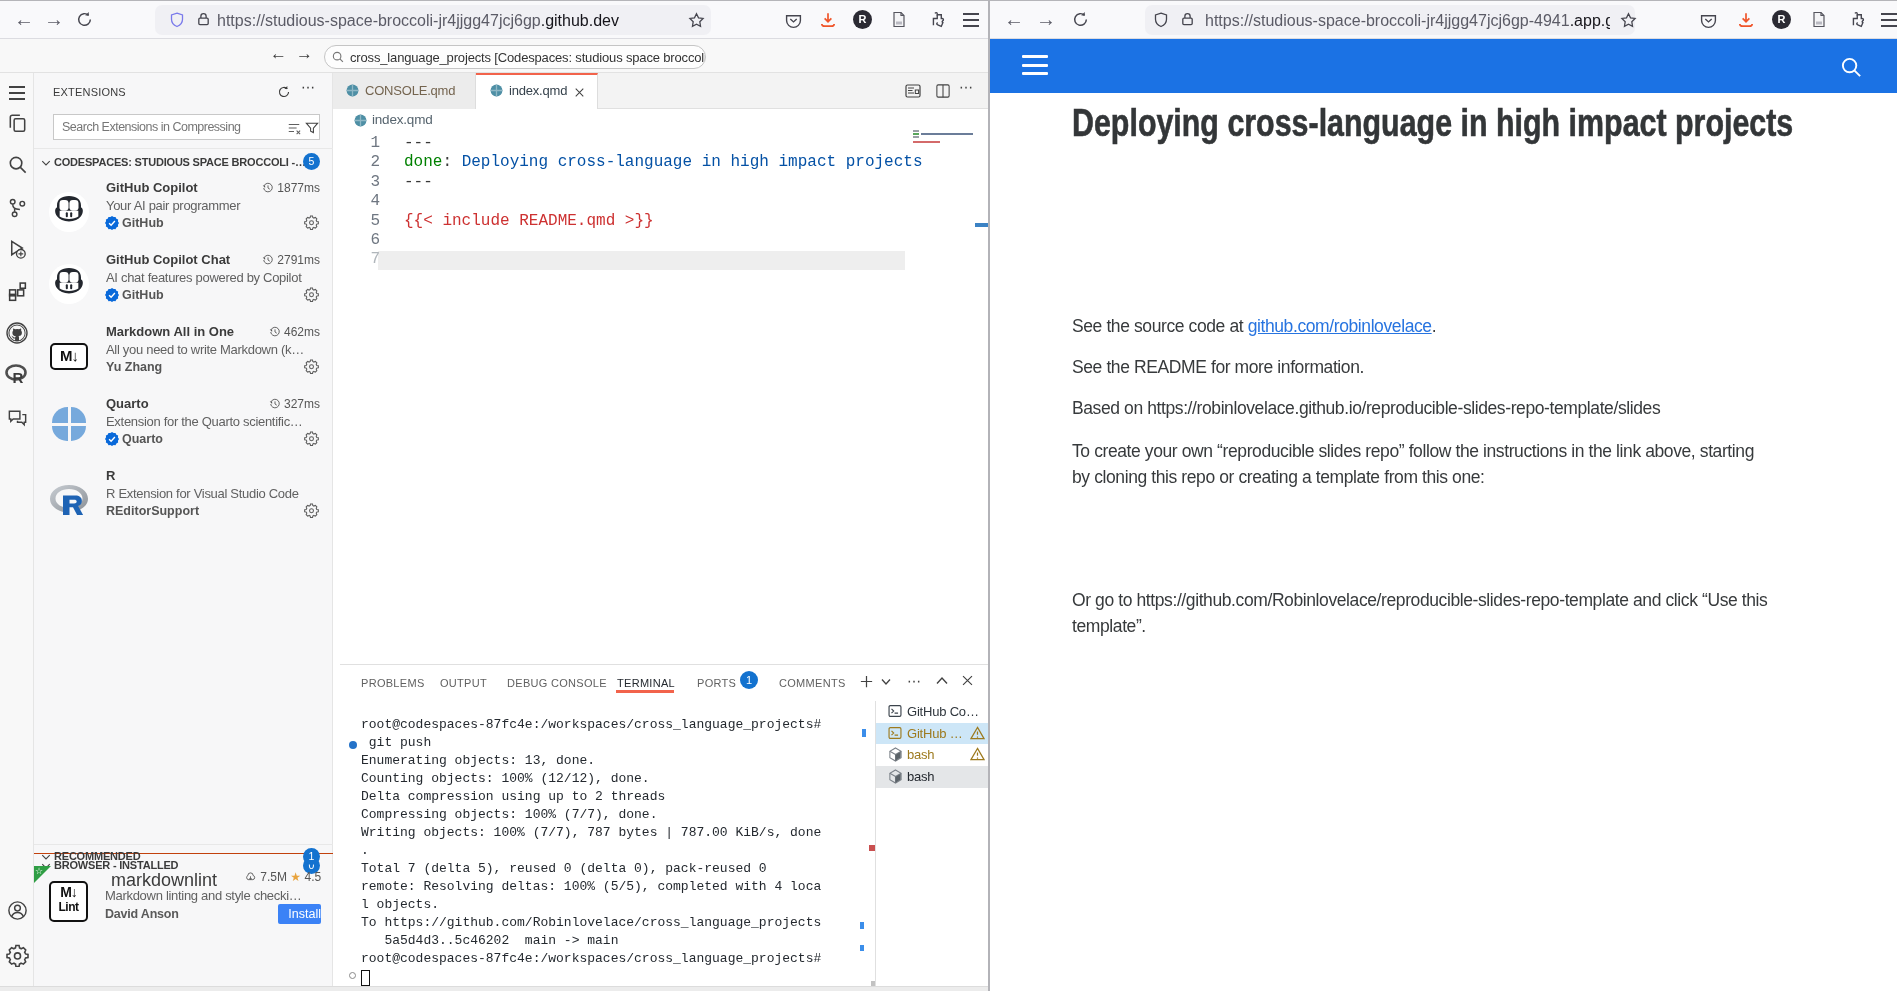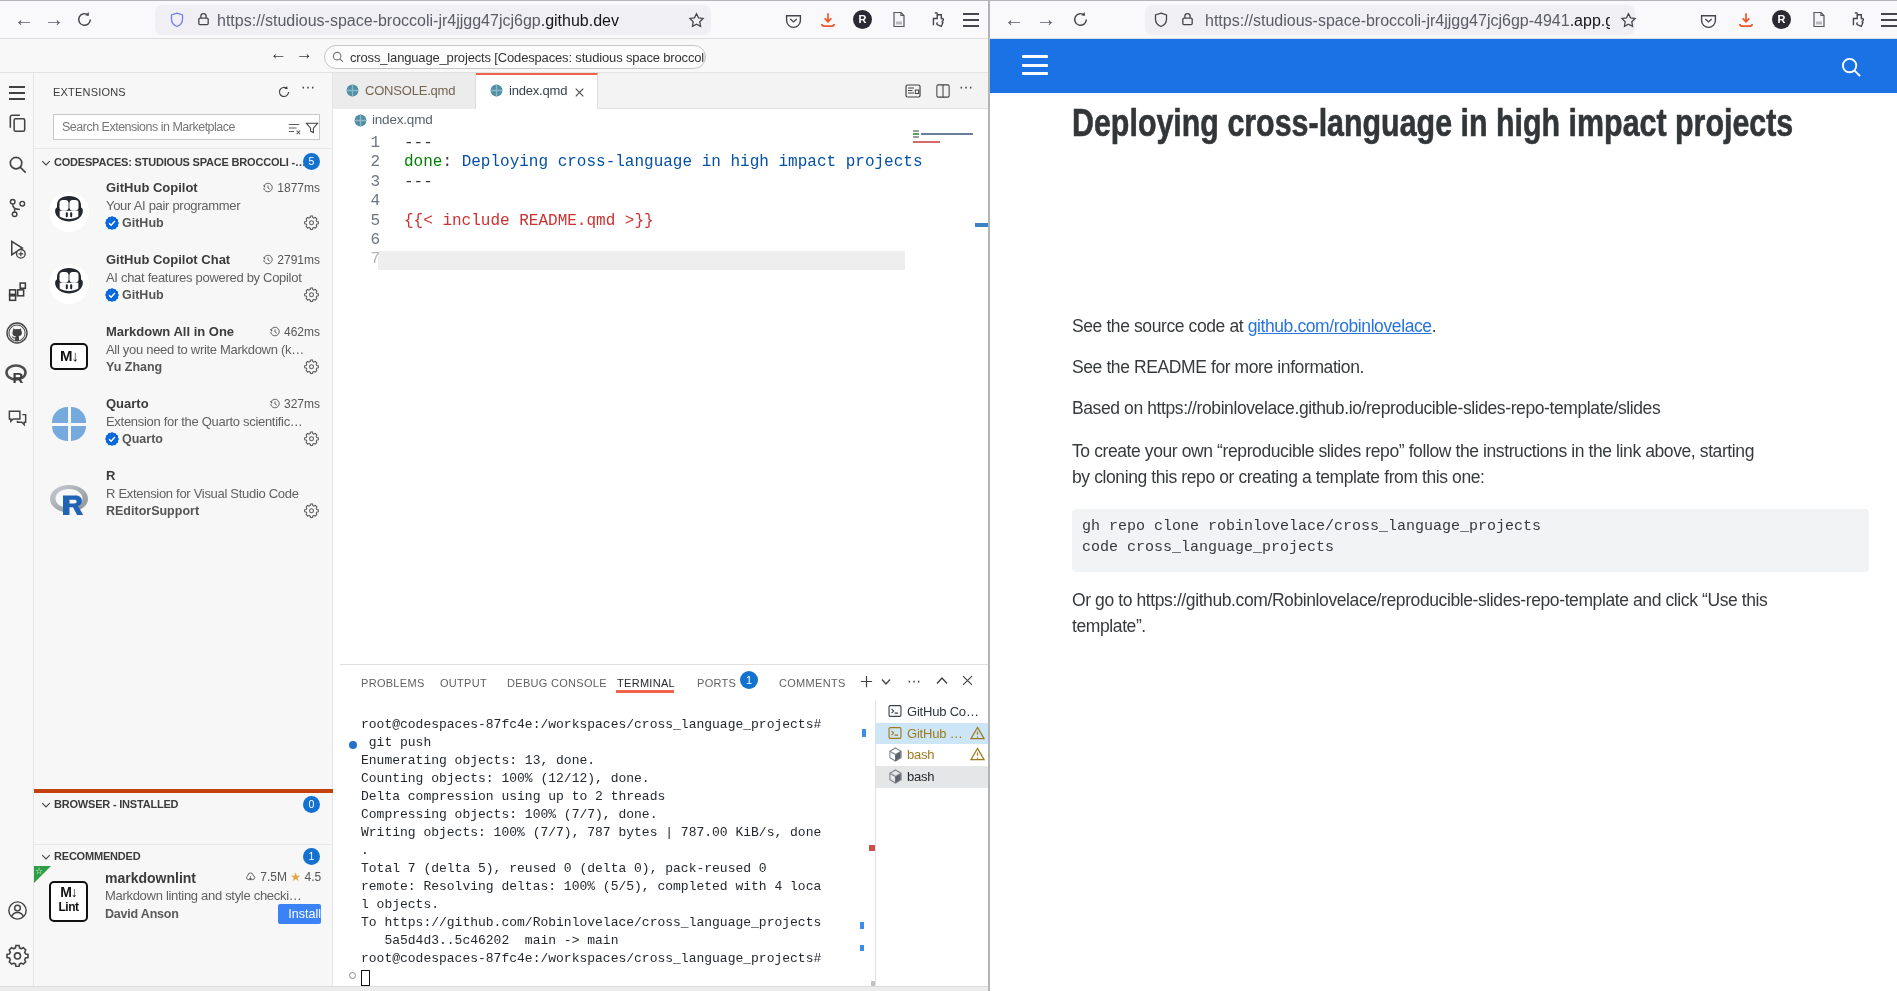--- a/index.html
+++ b/index.html
@@ -165,21 +165,21 @@
 
   <div id="sidebar" class="abs" style="left:34px;top:73px;width:299px;height:913px;background:#f7f7f8;border-right:1px solid #e5e5e5;box-sizing:border-box;">
     <div class="abs" style="left:19px;top:13px;font-size:11px;letter-spacing:0.2px;color:#3b3b3b;">EXTENSIONS</div>
     <svg class="abs" style="left:243px;top:12px;" width="14" height="14" viewBox="0 0 16 16">
         <path d="M13.2 8a5.2 5.2 0 1 1-1.5-3.7" fill="none" stroke="#3b3b3b" stroke-width="1.3"></path>
         <path d="M11.8 1.2v3.4H8.4z" fill="#3b3b3b"></path>
       </svg>
     <div class="abs" style="left:267px;top:6px;font-size:14px;color:#3b3b3b;letter-spacing:1px;">⋯</div>
 
     <div class="abs" style="left:19px;top:41px;width:267px;height:26px;background:#fff;border:1px solid #c8c8c8;box-sizing:border-box;">
-      <div class="abs ell" style="left:8px;top:5px;width:200px;font-size:12.5px;letter-spacing:-0.5px;color:#767676;">Search Extensions in Marketplace</div>
+      <div class="abs ell" style="left:8px;top:5px;width:200px;font-size:12.5px;letter-spacing:-0.5px;color:#767676;">Search Extensions in Compressing</div>
       <svg class="abs" style="left:233px;top:6px;" width="14" height="14" viewBox="0 0 16 16">
           <path d="M2 4h12M2 8h9M2 12h6" stroke="#5f5f5f" stroke-width="1.2"></path>
           <path d="M11 11l4 4M15 11l-4 4" stroke="#5f5f5f" stroke-width="1.2"></path>
         </svg>
       <svg class="abs" style="left:251px;top:6px;" width="14" height="14" viewBox="0 0 16 16">
           <path d="M1.5 2.5h13L9.6 8.2v5l-3.2-1.6V8.2z" fill="none" stroke="#424242" stroke-width="1.2"></path>
         </svg>
     </div>
 
     <div class="abs" style="left:0;top:75px;width:299px;height:28px;border-top:1px solid #e8e8e8;box-sizing:border-box;">
@@ -305,21 +305,21 @@
         <div class="abs" style="left:72px;top:4px;font-size:13px;font-weight:bold;color:#3b3b3b;">R</div>
         <div class="abs ell" style="left:72px;top:22px;width:212px;font-size:13px;color:#616161;letter-spacing:-0.3px;">R Extension for Visual Studio Code</div>
         <div class="abs" style="left:72px;top:40px;font-size:12.5px;font-weight:bold;color:#555;">REditorSupport</div>
         <svg class="abs" style="left:270px;top:39px;" width="15" height="15" viewBox="0 0 16 16">
             <path d="M9.1 1h-2.2l-.3 1.7c-.4.1-.8.3-1.1.6L3.9 2.6 2.3 4.2l.7 1.6c-.3.3-.5.7-.6 1.1L.7 7.2v2.2l1.7.3c.1.4.3.8.6 1.1l-.7 1.6 1.6 1.6 1.6-.7c.3.3.7.5 1.1.6l.3 1.7h2.2l.3-1.7c.4-.1.8-.3 1.1-.6l1.6.7 1.6-1.6-.7-1.6c.3-.3.5-.7.6-1.1l1.7-.3V7.2l-1.7-.3c-.1-.4-.3-.8-.6-1.1l.7-1.6-1.6-1.6-1.6.7c-.3-.3-.7-.5-1.1-.6z" fill="none" stroke="#5a5a5a" stroke-width="1.1"></path>
             <circle cx="8" cy="8.3" r="2.1" fill="none" stroke="#5a5a5a" stroke-width="1.1"></circle>
           </svg>
       </div>
     </div>
 
-    <div class="abs" style="left:0;top:716px;width:299px;height:23px;border-top:4px solid #c2410c;box-sizing:border-box;">
+    <div class="abs" style="left:0;top:780px;width:299px;height:23px;border-top:1px solid #c2410c;box-sizing:border-box;">
       <svg class="abs" style="left:6px;top:6px;" width="12" height="12" viewBox="0 0 16 16">
           <path d="M3 5.5 8 10.5 13 5.5" fill="none" stroke="#424242" stroke-width="1.5"></path>
         </svg>
       <div class="abs" style="left:20px;top:5px;font-size:11px;font-weight:bold;color:#3b3b3b;letter-spacing:-0.2px;">BROWSER - INSTALLED</div>
       <div class="abs" style="left:269px;top:3px;width:17px;height:17px;border-radius:50%;background:#1372cf;color:#fff;font-size:10.5px;text-align:center;line-height:17px;">0</div>
     </div>
     <div class="abs" style="left:0;top:771px;width:299px;height:22px;border-top:1px solid #e8e8e8;box-sizing:border-box;">
       <svg class="abs" style="left:6px;top:6px;" width="12" height="12" viewBox="0 0 16 16">
           <path d="M3 5.5 8 10.5 13 5.5" fill="none" stroke="#424242" stroke-width="1.5"></path>
         </svg>
@@ -327,21 +327,21 @@
       <div class="abs" style="left:269px;top:3px;width:17px;height:17px;border-radius:50%;background:#1372cf;color:#fff;font-size:10.5px;text-align:center;line-height:17px;">1</div>
     </div>
 
     <div class="abs" style="left:0;top:793px;width:299px;height:75px;">
       <div class="abs" style="left:0;top:0;width:0;height:0;border-top:17px solid #2f9e44;border-right:17px solid transparent;"></div>
       <div class="abs" style="left:1px;top:0px;color:#fff;font-size:9px;">☆</div>
       <div class="abs" style="left:15px;top:15px;width:39px;height:41px;border:2.5px solid #111;border-radius:5px;background:#fff;box-sizing:border-box;text-align:center;">
         <div style="font-size:14px;font-weight:bold;color:#111;line-height:17px;margin-top:1px;letter-spacing:-1px;">M↓</div>
         <div style="font-size:12px;font-weight:bold;color:#111;line-height:13px;letter-spacing:-0.5px;">Lint</div>
       </div>
-      <div class="abs" style="left:71px;top:4px;font-size:14px;font-weight:bold;color:#3b3b3b;">markdownlint</div>
+      <div class="abs" style="left:77px;top:4px;font-size:18px;font-weight:normal;color:#3b3b3b;">markdownlint</div>
       <div class="abs" style="left:210px;top:4px;font-size:12px;color:#555;">
         <svg style="display:inline-block;vertical-align:-2px;" width="13" height="12" viewBox="0 0 16 16">
             <path d="M4.5 6A3.5 3.5 0 0 1 11.5 6 2.8 2.8 0 0 1 11 11.5H4.8A3 3 0 0 1 4.5 6z" fill="none" stroke="#555" stroke-width="1.2"></path>
             <path d="M8 7v4M6.5 9.5 8 11l1.5-1.5" fill="none" stroke="#555" stroke-width="1.1"></path>
           </svg>
         7.5M <span style="color:#e8a33d;font-size:12px;">★</span> 4.5</div>
       <div class="abs ell" style="left:71px;top:22px;width:215px;font-size:13px;color:#616161;letter-spacing:-0.3px;">Markdown linting and style checki…</div>
       <div class="abs" style="left:71px;top:41px;font-size:12.5px;font-weight:bold;color:#5a5a5a;letter-spacing:-0.2px;">David Anson</div>
       <div class="abs" style="left:244px;top:38px;width:43px;height:20px;background:#3b82f6;border-radius:2px;color:#fff;font-size:12.5px;text-align:right;line-height:20px;">Install</div>
     </div>
@@ -570,19 +570,15 @@
         <circle cx="10" cy="10" r="7" fill="none" stroke="#fff" stroke-width="2"></circle>
         <path d="M15.2 15.2 21 21" stroke="#fff" stroke-width="2"></path>
       </svg>
   </div>
   <div id="rcontent" class="abs" style="left:0;top:93px;width:907px;height:898px;background:#fff;font-size:17.5px;letter-spacing:-0.4px;color:#373a3c;">
     <div class="abs nowrap" style="left:82px;top:9px;font-size:38px;font-weight:bold;color:#333638;letter-spacing:0;-webkit-text-stroke:0.6px #333638;transform:scaleX(0.80);transform-origin:0 0;">Deploying cross-language in high impact projects</div>
     <div class="abs" style="left:82px;top:220px;width:800px;line-height:26px;">See the source code at <a style="color:#2774e0;text-decoration:underline;">github.com/robinlovelace</a>.</div>
     <div class="abs" style="left:82px;top:261px;width:800px;line-height:26px;">See the README for more information.</div>
     <div class="abs" style="left:82px;top:302px;width:800px;line-height:26px;">Based on https://robinlovelace.github.io/reproducible-slides-repo-template/slides</div>
     <div class="abs" style="left:82px;top:345px;width:810px;line-height:26px;">To create your own “reproducible slides repo” follow the instructions in the link above, starting<br>by cloning this repo or creating a template from this one:</div>
-    <div class="abs" style="left:82px;top:416px;width:797px;height:63px;background:#f1f3f5;border-radius:4px;box-sizing:border-box;">
-      <pre class="mono" style="margin:0;padding:8px 0 0 10px;font-size:15px;line-height:20.5px;color:#353a3f;letter-spacing:0;">gh repo clone robinlovelace/cross_language_projects
-code cross_language_projects</pre>
-    </div>
     <div class="abs" style="left:82px;top:494px;width:810px;line-height:26px;">Or go to https://github.com/Robinlovelace/reproducible-slides-repo-template and click “Use this<br>template”.</div>
   </div>
 </div>
 
 </body></html>

